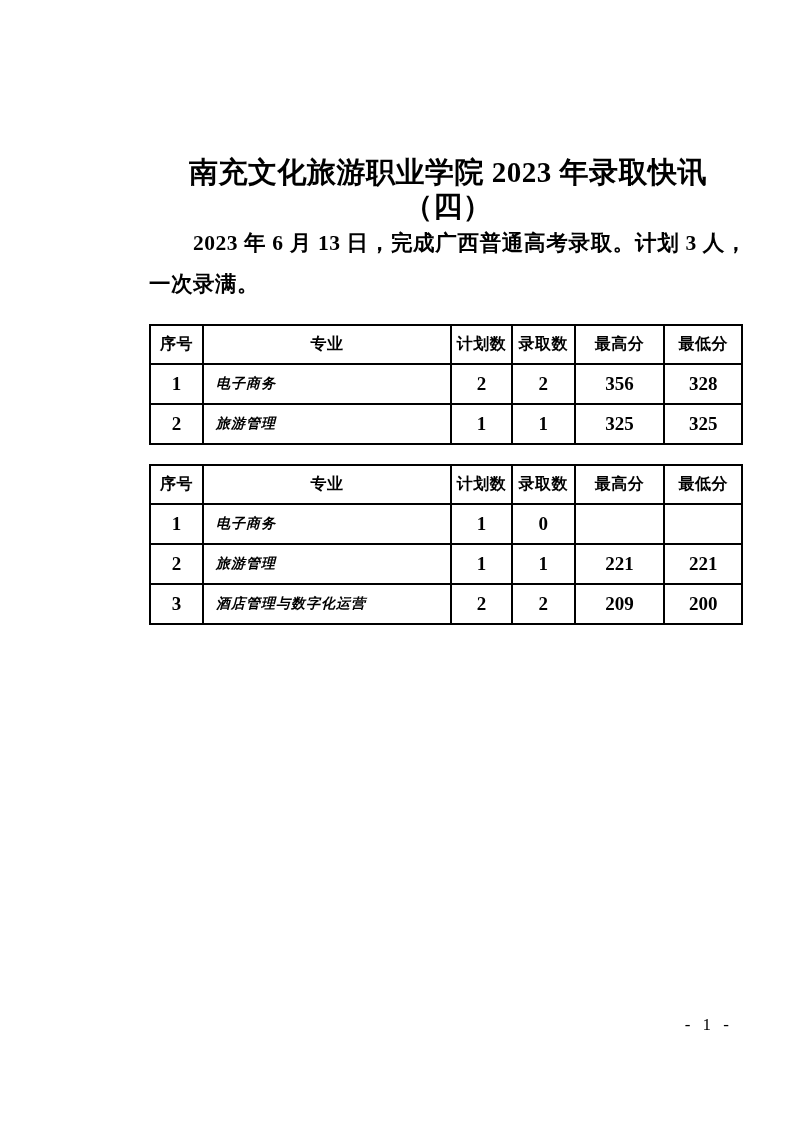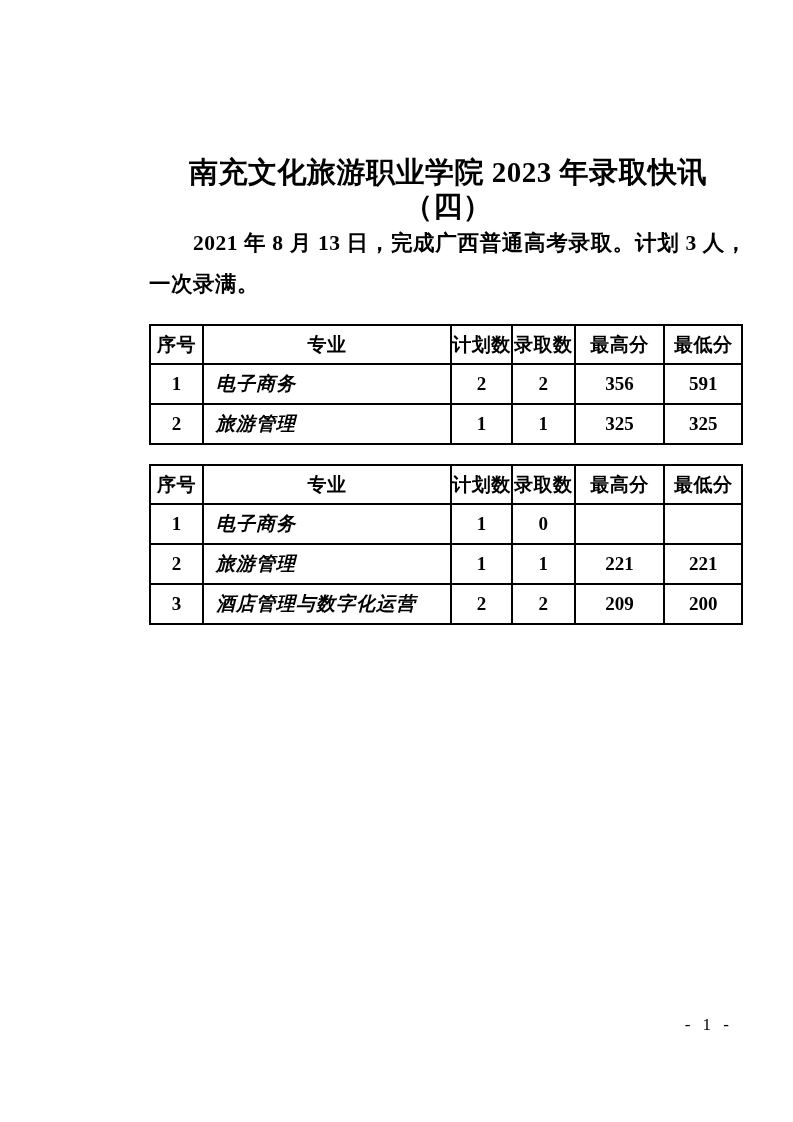--- a/index.html
+++ b/index.html
@@ -87,36 +87,36 @@
   }
   table.data th,
   table.data td {
     border: 2px solid #000000;
     padding: 0;
   }
   table.data th {
     height: 37px;
     font-family: Liberation Sans, sans-serif;
     font-weight: 700;
-    font-size: 19px;
+    font-size: 16px;
     letter-spacing: 0.5px;
   }
   table.data td {
     height: 38px;
     font-family: "Liberation Serif", serif;
     font-weight: 700;
     font-size: 19px;
     text-align: center;
   }
   table.data td.major {
     text-align: left;
     padding-left: 12px;
     font-style: italic;
     font-weight: 600;
-    font-size: 19px;
+    font-size: 14px;
     letter-spacing: 1px;
   }
   table.data .c0 { width: 8.6%; }
   table.data .c1 { width: 41.6%; }
   table.data .c2 { width: 9.9%; border-radius: 10px; }
   table.data .c3 { width: 10.3%; }
   table.data .c4 { width: 14.8%; }
   
   .page-number {
     position: absolute;
@@ -132,41 +132,41 @@
 <body>
 
 <div class="page">
   <div class="content">
 
     <h1 class="title">南充文化旅游职业学院 2023 年录取快讯（四）</h1>
 
 
 
 
-    <p class="body indent">2021 年 8 月 13 日，完成广西普通高考录取。计划 3 人，一次录满。</p>
+    <p class="body indent">2023 年 6 月 13 日，完成广西普通高考录取。计划 3 人，一次录满。</p>
 
     <table class="data">
       <thead>
         <tr>
           <th class="c0">序号</th>
           <th class="c1">专业</th>
           <th class="c2">计划数</th>
           <th class="c3">录取数</th>
           <th class="c4">最高分</th>
           <th class="c5">最低分</th>
         </tr>
       </thead>
       <tbody>
         <tr>
           <td>1</td>
           <td class="major">电子商务</td>
           <td>2</td>
           <td>2</td>
           <td>356</td>
-          <td>591</td>
+          <td>328</td>
         </tr>
         <tr>
           <td>2</td>
           <td class="major">旅游管理</td>
           <td>1</td>
           <td>1</td>
           <td>325</td>
           <td>325</td>
         </tr>
       </tbody>

